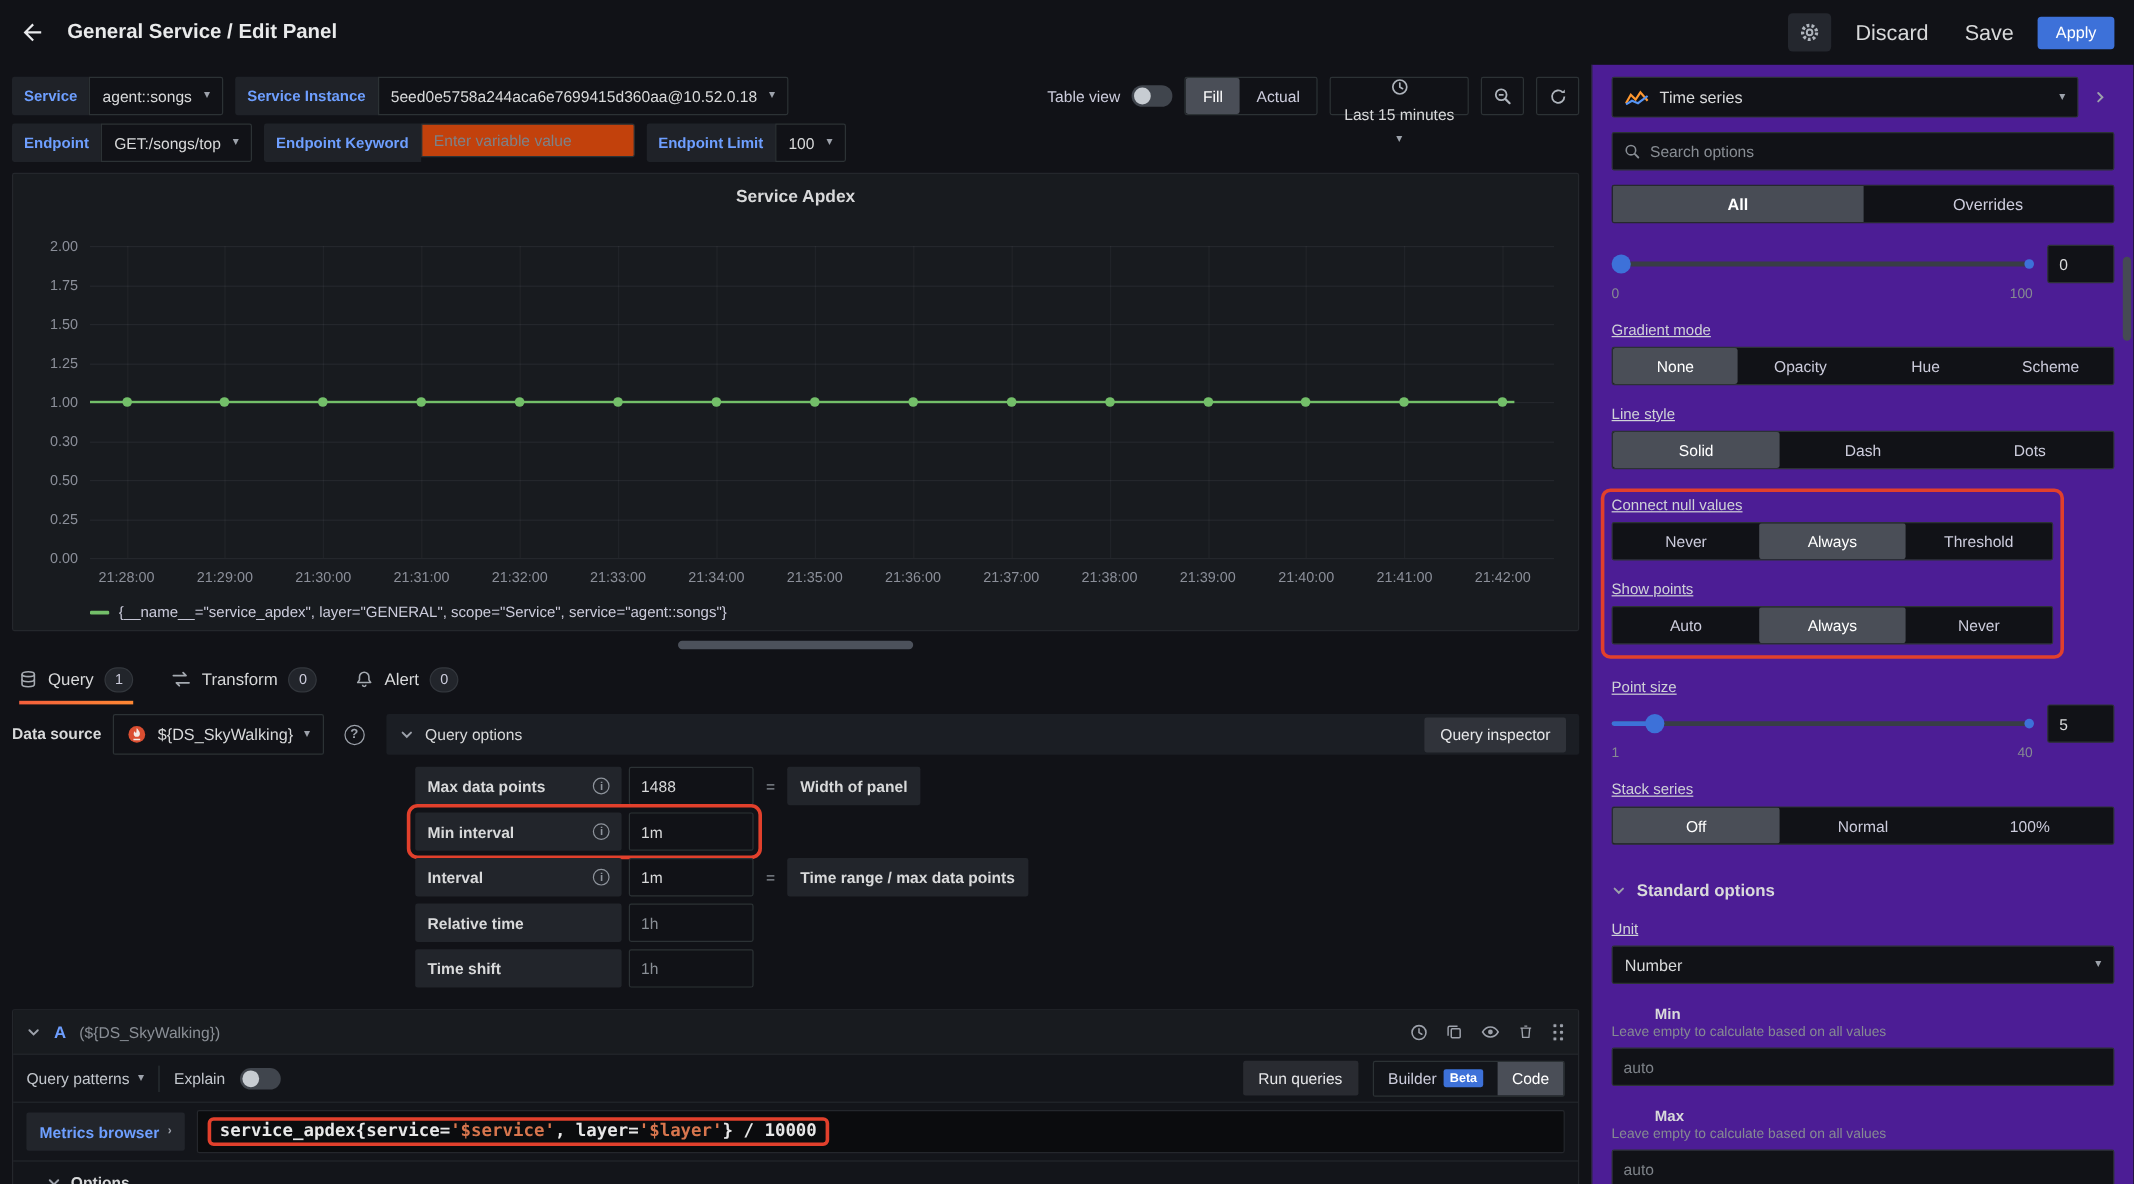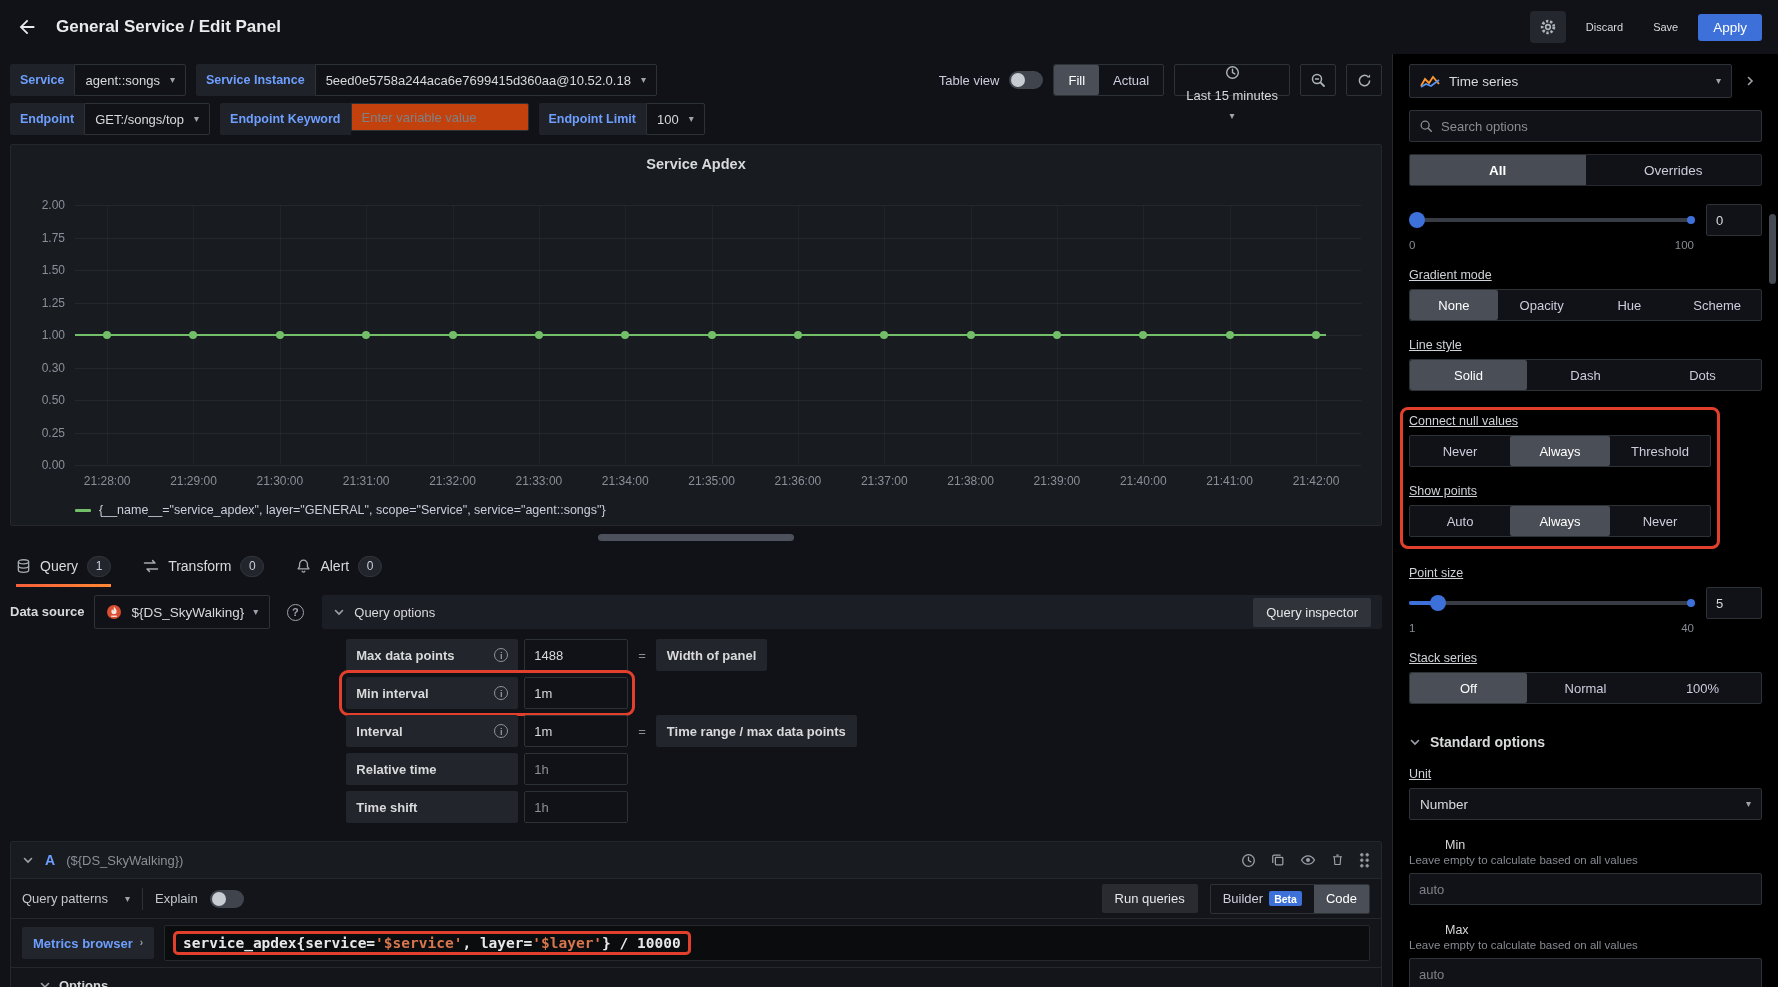--- a/index.html
+++ b/index.html
@@ -11,27 +11,27 @@
 body{background:#111217;color:#ccccdc;font-family:"Liberation Sans","DejaVu Sans",sans-serif;font-size:13px;position:relative;}
 button{font:inherit;background:none;border:none;color:inherit;cursor:pointer;}
 svg{display:block;}
 
 
 .topbar{height:54px;display:flex;align-items:center;padding:0 16px;gap:6px;}
 .back{display:flex;align-items:center;margin-right:12px;}
 .topbar-title{font-size:17px;font-weight:700;color:#e9eaeb;}
 .topbar-right{margin-left:auto;display:flex;align-items:center;gap:10px;}
 .iconbtn{width:36px;height:32px;background:#24272e;border-radius:4px;display:flex;align-items:center;justify-content:center;color:#aeb4bc;}
-.btn-text{padding:6px 10px;color:#d8d9da;font-size:11px;border-radius:3px;}
+.btn-text{padding:6px 10px;color:#d8d9da;font-size:18px;border-radius:3px;}
 .btn-primary{background:var(--accent-blue);color:#fff;padding:6px 15px;border-radius:3px;font-size:13.5px;}
 
 
 .main{display:flex;height:933px;}
 .content{flex:1;min-width:0;padding:4px 10px 0;}
-.sidebar{width:386px;background:#000000;border-left:1px solid #24272c;padding:10px 16px 0;position:relative;overflow:hidden;}
+.sidebar{width:452px;background:#4c1d95;border-left:1px solid #24272c;padding:10px 16px 0;position:relative;overflow:hidden;}
 
 
 .trow{display:flex;align-items:center;gap:10px;height:34px;margin-top:5px;}
 .spacer{flex:1;}
 .varchip{display:flex;align-items:stretch;height:32px;}
 .varlabel{display:flex;align-items:center;padding:0 10px;background:#1f2228;color:var(--link-blue);font-size:12.5px;font-weight:600;border-radius:2px 0 0 2px;white-space:nowrap;}
 .varvalue{display:flex;align-items:center;gap:10px;padding:0 10px;background:#111217;border:1px solid #2c3235;color:#d8d9da;font-size:13px;border-radius:0 2px 2px 0;white-space:nowrap;}
 .varinput{display:flex;align-items:center;height:28px;width:178px;background:#c2410c;border:1px solid #2c3235;border-radius:0 2px 2px 0;}
 .varinput input{width:100%;background:none;border:none;outline:none;color:#d8d9da;font:inherit;padding:0 10px;}
 .varinput input::placeholder{color:#7d8288;}
@@ -90,21 +90,21 @@
 .qo-chip{height:32px;display:flex;align-items:center;background:#22252b;border-radius:2px;padding:0 11px;font-size:13px;font-weight:600;color:#d8d9da;white-space:nowrap;}
 
 
 .query-card{margin-top:14px;border:1px solid #24272c;border-radius:2px;background:#13151a;}
 .qc-header{height:37px;display:flex;align-items:center;gap:11px;padding:0 11px;background:#181b1f;border-bottom:1px solid #24272c;}
 .refid{color:var(--link-blue);font-weight:600;font-size:14px;}
 .qc-ds{color:#8a8f96;font-size:13px;}
 .qc-icons{margin-left:auto;display:flex;align-items:center;gap:15px;color:#9da2ab;}
 .grip{width:11px;height:16px;background-image:radial-gradient(#9da2ab 1.4px,transparent 1.6px);background-size:5.5px 5.5px;}
 .qc-sub{display:flex;align-items:center;gap:12px;height:40px;padding:0 11px;border-bottom:1px solid #24272c;}
-.qp-label{display:flex;align-items:center;gap:17px;color:#c3c7cd;font-size:13px;}
+.qp-label{display:flex;align-items:center;gap:7px;color:#c3c7cd;font-size:13px;}
 .vdiv{width:1px;height:22px;background:#2c3235;}
 .qc-right{margin-left:auto;display:flex;align-items:center;gap:12px;}
 .bc-group{display:flex;height:30px;border:1px solid #2c3235;border-radius:2px;overflow:hidden;}
 .bc-opt{display:flex;align-items:center;gap:6px;padding:0 12px;font-size:13px;color:#ccccdc;}
 .bc-opt.sel{background:#4a4e57;color:#fff;}
 .beta{background:var(--accent-blue);color:#fff;font-size:10.5px;font-weight:700;padding:1.5px 5px;border-radius:2px;}
 .qc-metrics{display:flex;align-items:center;gap:10px;padding:6px 11px;border-bottom:1px solid #24272c;}
 .mb-btn{height:32px;display:flex;align-items:center;gap:7px;padding:0 11px;background:#22252b;border-radius:2px;color:var(--link-blue);font-size:13px;font-weight:600;white-space:nowrap;}
 .code-editor{flex:1;height:36px;background:#0b0c0e;border:1px solid #24272c;border-radius:2px;display:flex;align-items:center;padding:0 8px;overflow:hidden;}
 .expr-wrap{position:relative;display:inline-flex;align-items:center;padding:4px 10px;}
@@ -134,21 +134,21 @@
 .sl-end{position:absolute;right:-1px;top:5px;width:8px;height:8px;border-radius:50%;background:var(--accent-blue);}
 .sl-value{width:56px;height:32px;display:flex;align-items:center;padding:0 9px;background:#111217;border:1px solid #2c3235;border-radius:2px;color:#d8d9da;font-size:13px;}
 .sl-minmax{display:flex;justify-content:space-between;margin-top:3px;padding-right:68px;font-size:11.5px;color:#868b92;}
 .opt-label{margin-top:17px;margin-bottom:7px;font-size:12.5px;font-weight:500;color:#cfd2d7;text-decoration:underline;}
 .red-wrap{position:relative;margin:16px 42px 0 -9px;padding:2px 9px 12px;}
 .red-wrap::before{content:"";position:absolute;inset:0;border:3px solid var(--highlight-red);border-radius:8px;pointer-events:none;}
 .red-wrap .opt-label:first-child{margin-top:5px;}
 .section-header{margin-top:30px;display:flex;align-items:center;gap:9px;font-size:14px;font-weight:600;color:#d8d9da;}
 .selectbox{margin-top:7px;height:32px;display:flex;align-items:center;padding:0 10px;background:#111217;border:1px solid #2c3235;border-radius:2px;font-size:13.5px;color:#d8d9da;}
 .selectbox .caret{margin-left:auto;}
-.field-label{margin-top:18px;font-size:12.5px;font-weight:400;color:#d8d9da;padding-left:36px;}
+.field-label{margin-top:18px;font-size:12.5px;font-weight:700;color:#d8d9da;padding-left:36px;}
 .field-helper{margin-top:2px;font-size:11.5px;color:#868b92;}
 .text-input{margin-top:7px;height:32px;width:100%;background:#111217;border:1px solid #2c3235;border-radius:2px;color:#d8d9da;padding:0 9px;font:inherit;font-size:13px;outline:none;}
 .text-input::placeholder{color:#7d8288;}
 .sb-scroll{position:absolute;right:2px;top:160px;width:7px;height:70px;border-radius:4px;background:#454a53;}
 </style>
 </head>
 <body>
 
 <div class="topbar">
   <span class="back">

